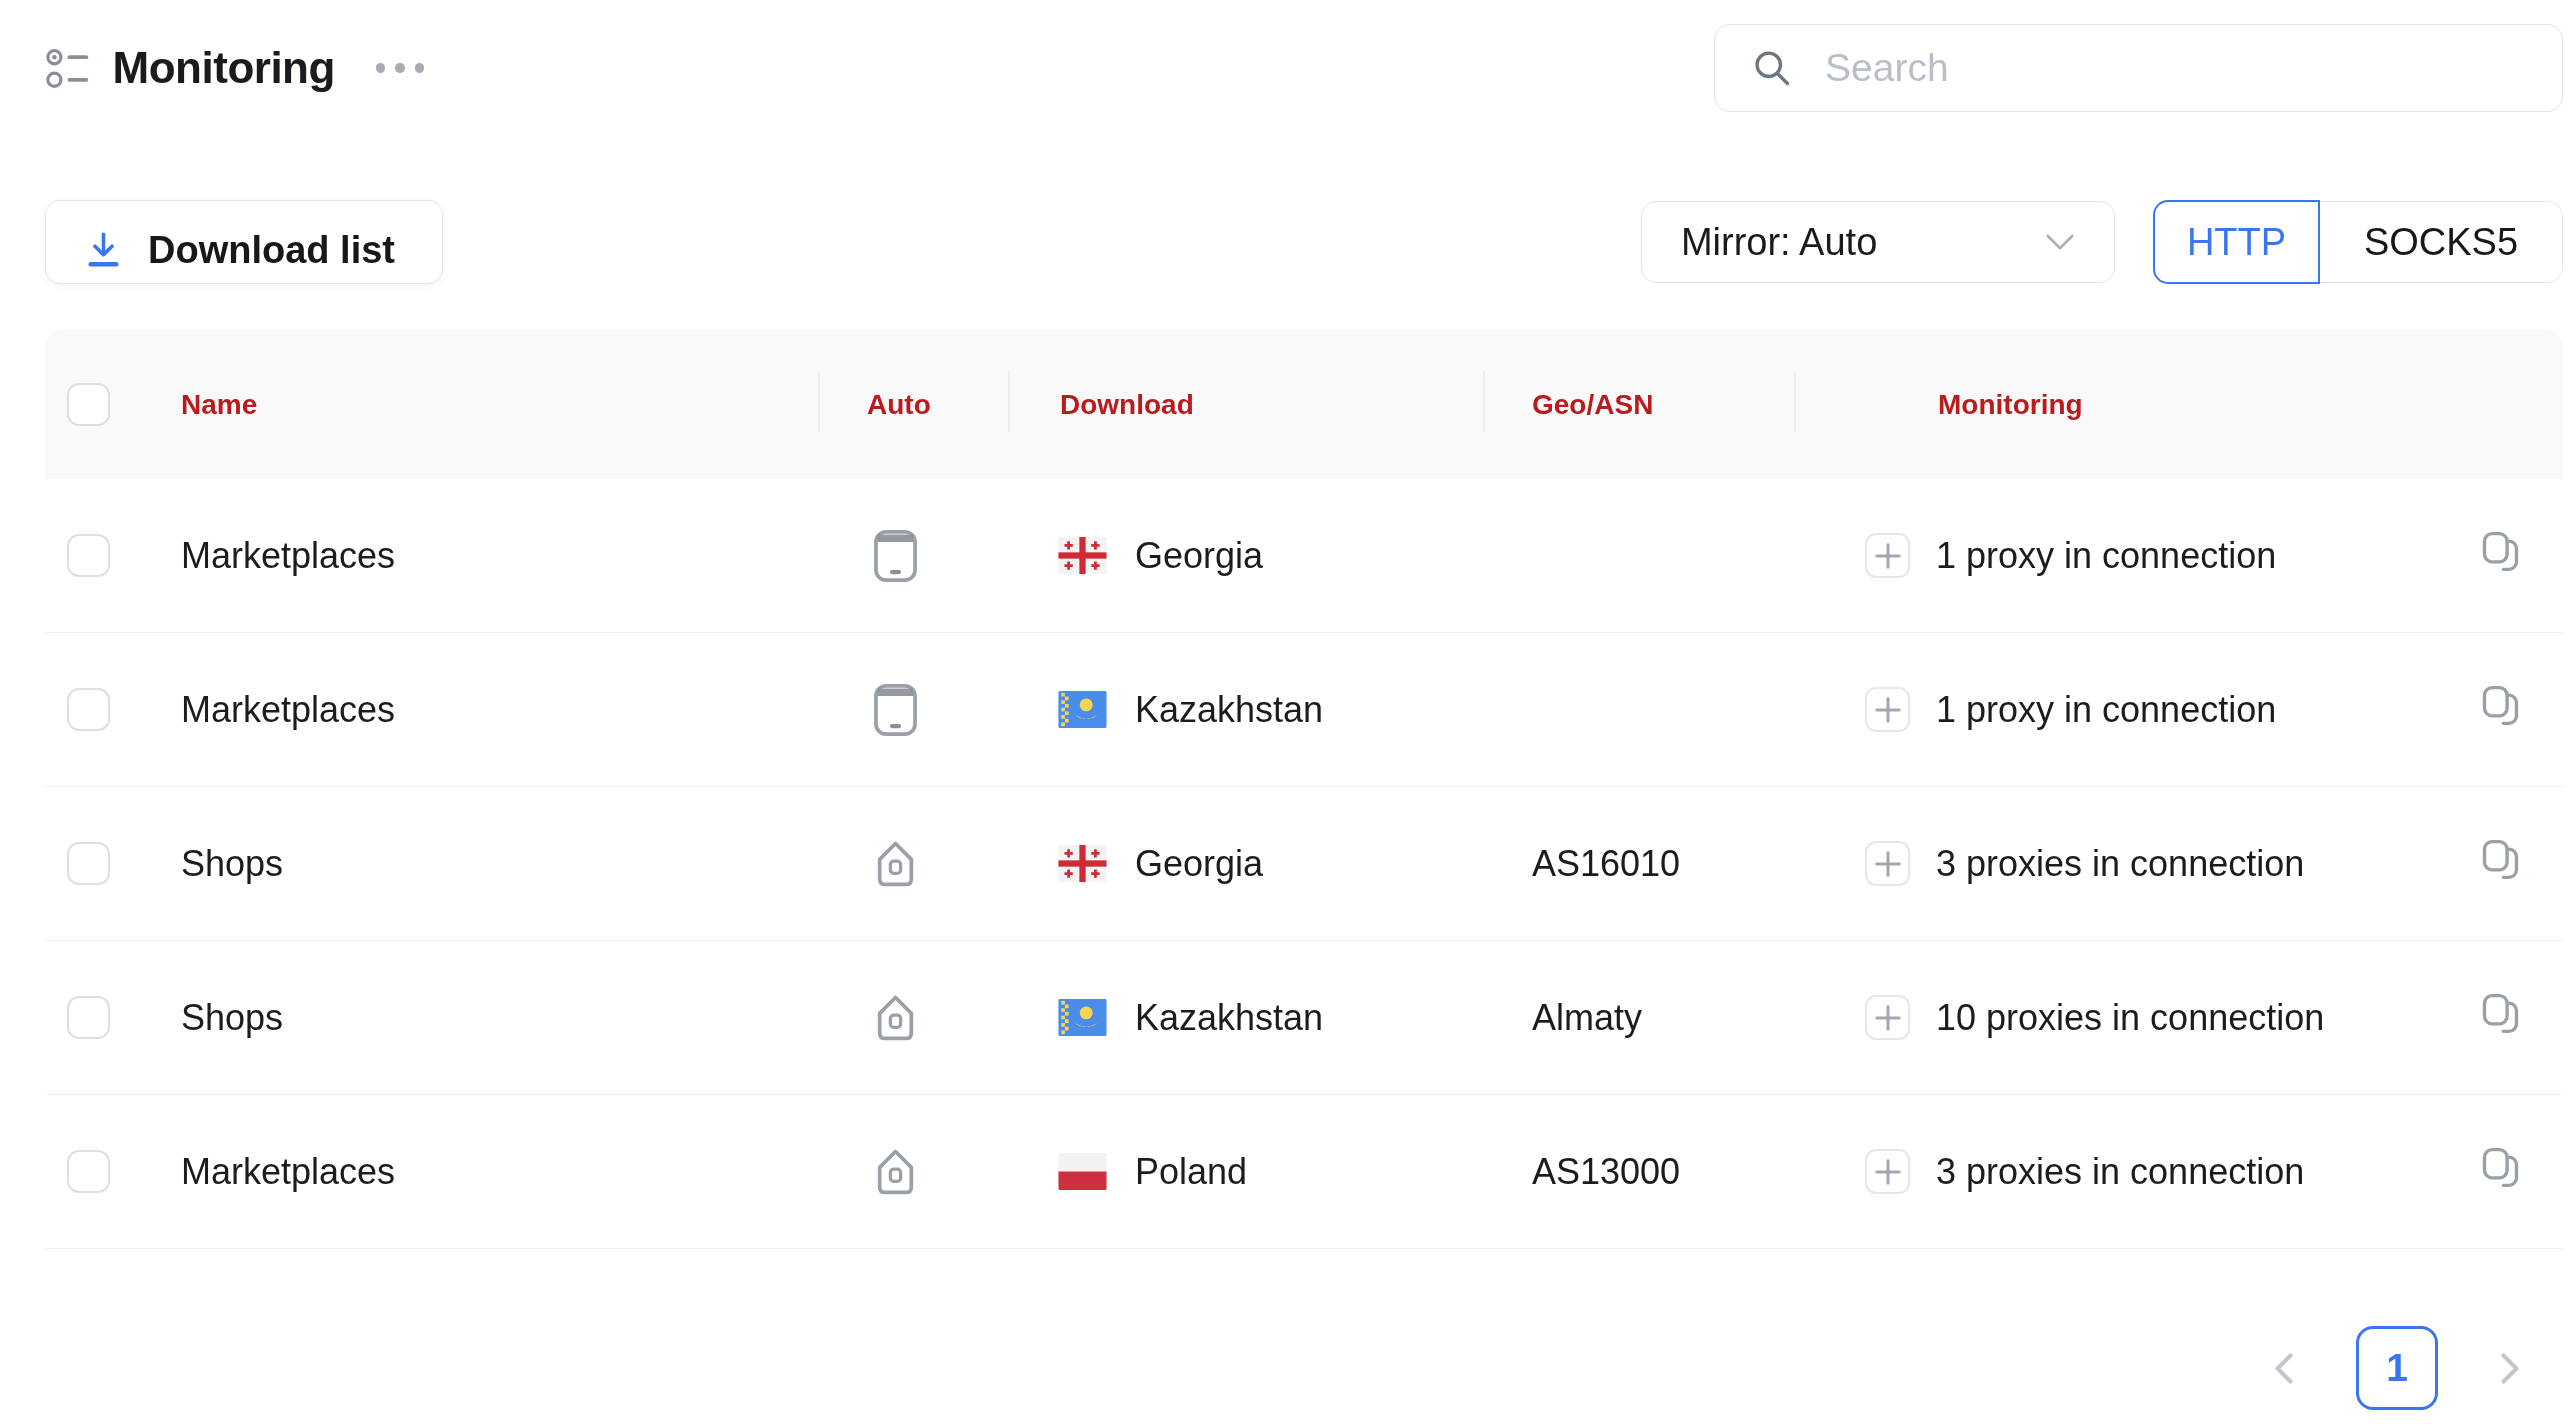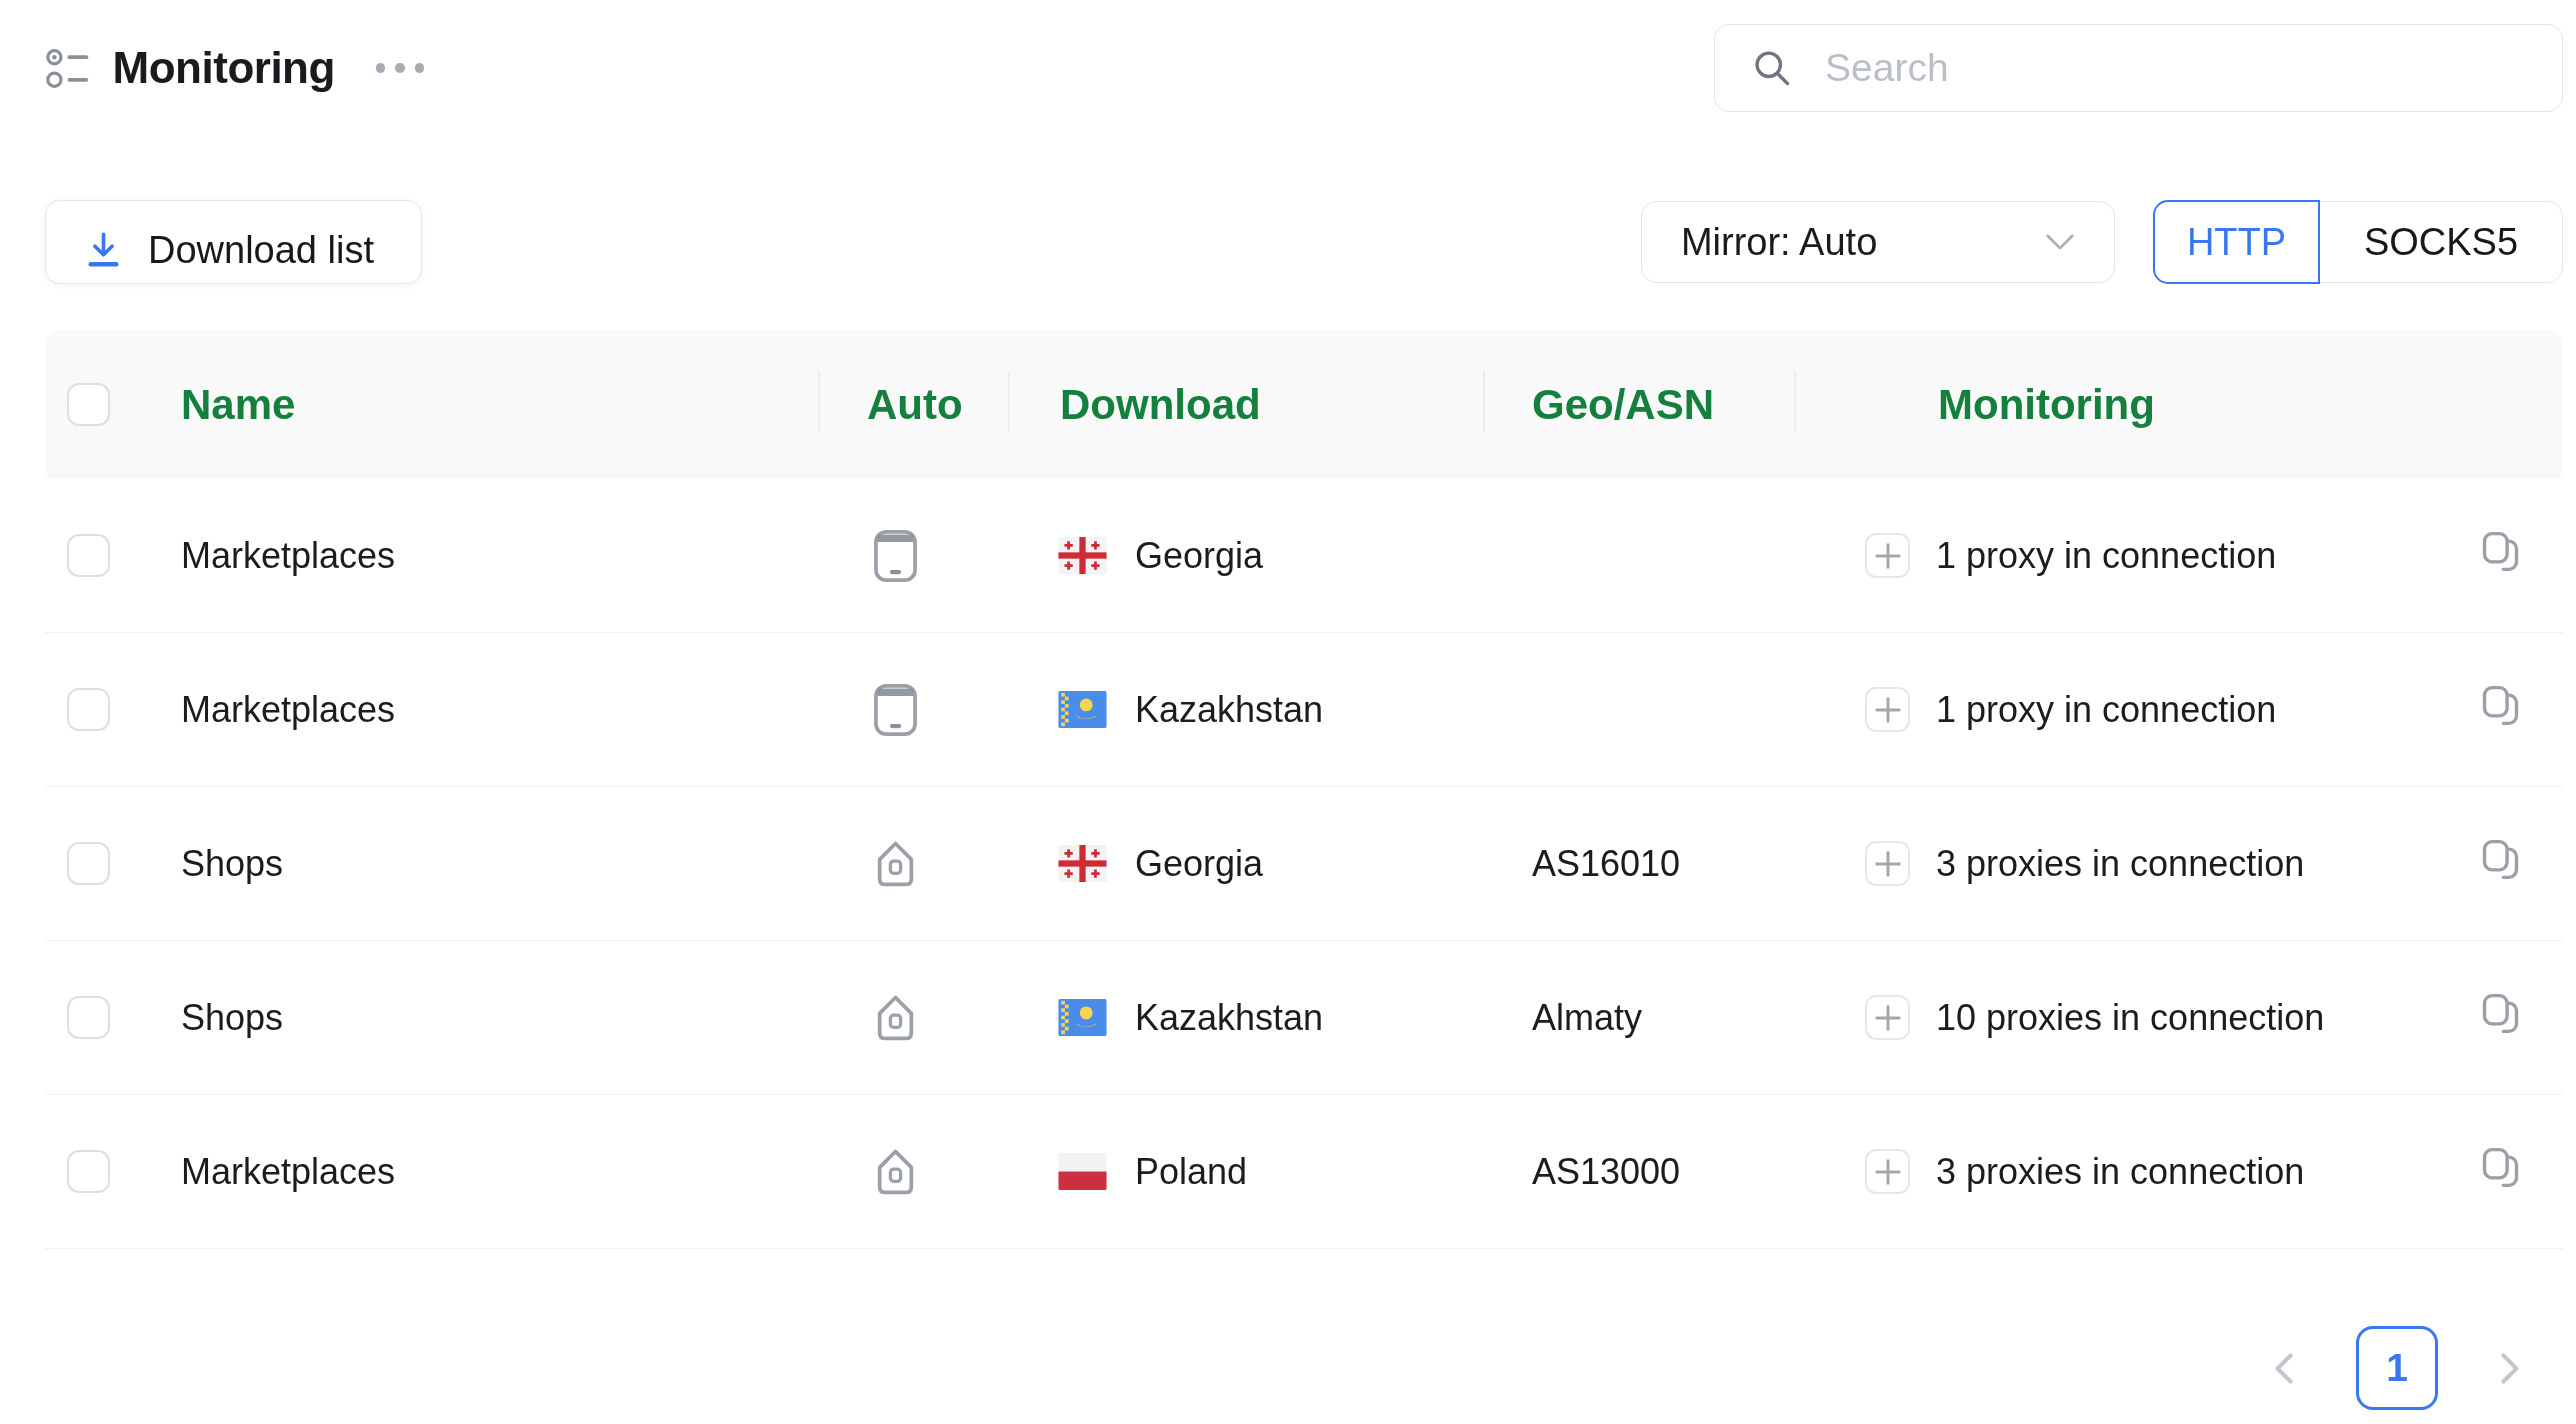--- a/index.html
+++ b/index.html
@@ -43,21 +43,21 @@
   
   .toolbar{
     margin-top:88px;
     display:flex; justify-content:space-between; align-items:center;
   }
   .download-btn{
     display:flex; align-items:center; gap:24px;
     height:84px; padding:16px 47px 0 37px;
     background:#fff; border:1.9px solid #E4E6EA; border-radius:15px;
     box-shadow:0 1.9px 7.5px rgba(20,22,26,0.05);
-    font-size:38px; font-weight:400; color:#17181B; cursor:pointer;
+    font-size:38px; font-weight:700; color:#17181B; cursor:pointer;
   }
   .download-icon{ width:41px; height:41px; }
 
   .toolbar-right{ display:flex; align-items:center; gap:39px; }
   .mirror-select{
     width:474px; height:82px;
     border:1.9px solid #E2E4E9; border-radius:15px; background:#fff;
     display:flex; align-items:center; justify-content:space-between;
     padding:1px 39px; cursor:pointer;
   }
@@ -83,21 +83,21 @@
   .table{ margin-top:46px; }
   .tgrid{
     display:grid;
     grid-template-columns:136px 637px 190px 475px 311px 1fr;
     align-items:center;
   }
   .thead{
     background:#F9F9FA; border-radius:17px 17px 0 0; height:149px;
   }
   .th{
-    font-size:42px; font-weight:700; color:#15803d;
+    font-size:28px; font-weight:700; color:#b91c1c;
     position:relative; height:100%; display:flex; align-items:center;
   }
   .th.sep::before{
     content:""; position:absolute; left:0; top:41px; bottom:47px;
     width:1.9px; background:#ECEDEF;
   }
   .th.c-type{ padding-left:49px; }
   .th.c-country{ padding-left:52px; }
   .th.c-geo{ padding-left:49px; }
   .th.c-conn{ padding-left:144px; }

